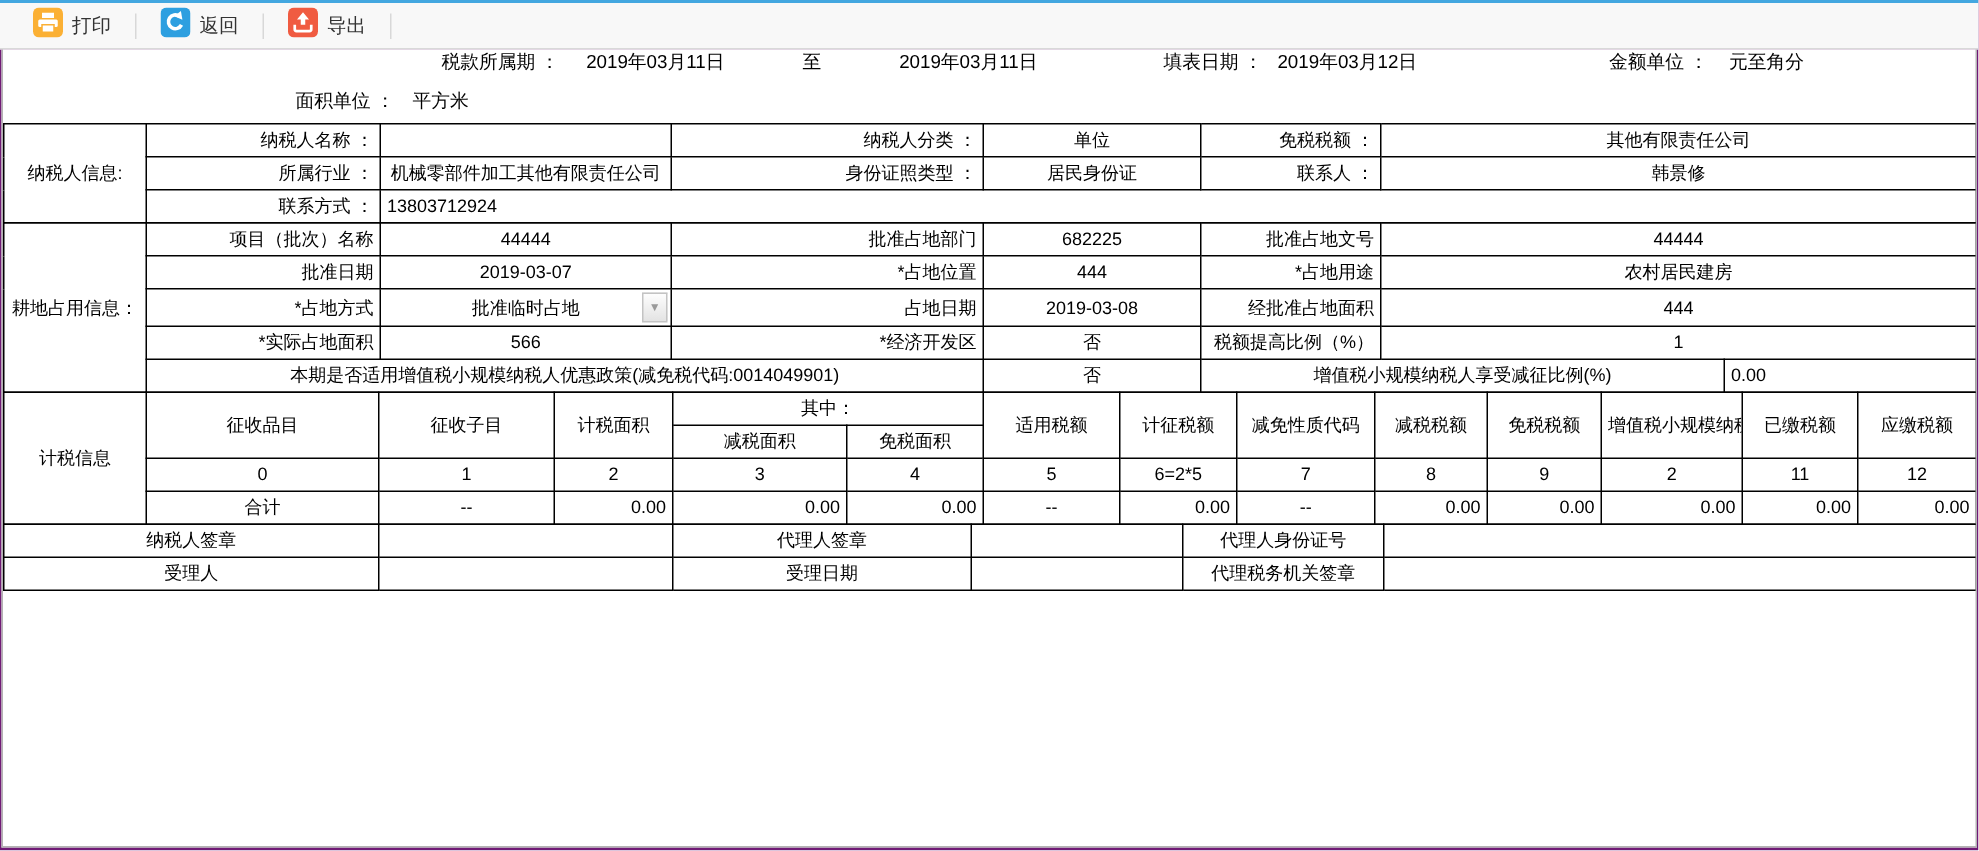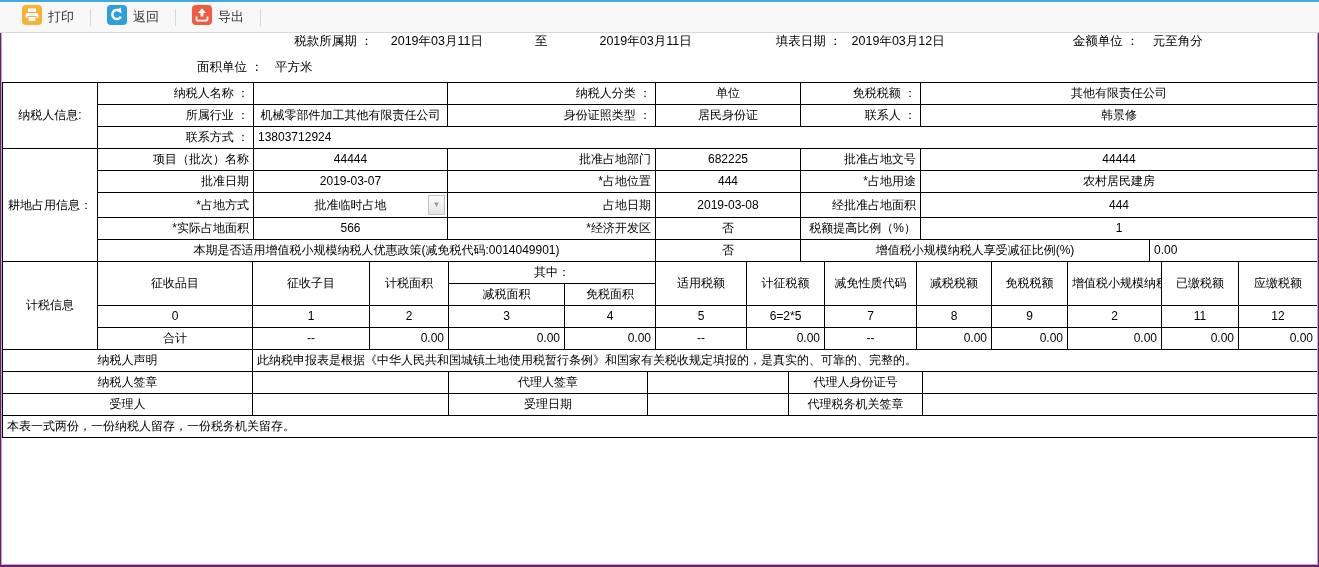--- a/index.html
+++ b/index.html
@@ -272,39 +272,32 @@
     <table class="grid">
       <colgroup>
           <col style="width:250px">
           <col style="width:196px">
           <col style="width:199px">
           <col style="width:141px">
           <col style="width:134px">
           <col style="width:395px">
         </colgroup>
       <tbody>
-      <tr>
-        <td class="c">纳税人声明</td>
-        <td class="l" colspan="5">此纳税申报表是根据《中华人民共和国城镇土地使用税暂行条例》和国家有关税收规定填报的，是真实的、可靠的、完整的。</td>
-      </tr>
       <tr class="tallrow">
         <td class="c">纳税人签章</td>
         <td></td>
         <td class="c">代理人签章</td>
         <td></td>
         <td class="c">代理人身份证号</td>
         <td></td>
       </tr>
       <tr class="midrow">
         <td class="c">受理人</td>
         <td></td>
         <td class="c">受理日期</td>
         <td></td>
         <td class="c">代理税务机关签章</td>
         <td></td>
-      </tr>
-      <tr>
-        <td class="l" colspan="6">本表一式两份，一份纳税人留存，一份税务机关留存。</td>
       </tr>
     </tbody>
       </table>
   </div>
 </div>
 
 </body></html>

